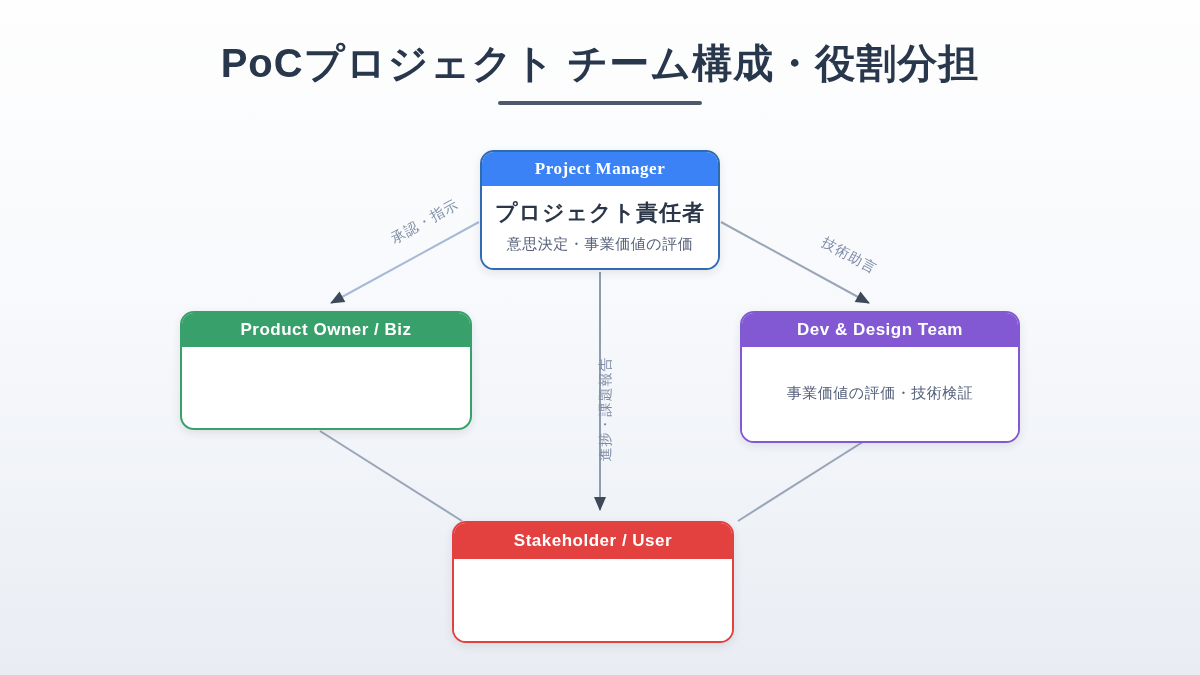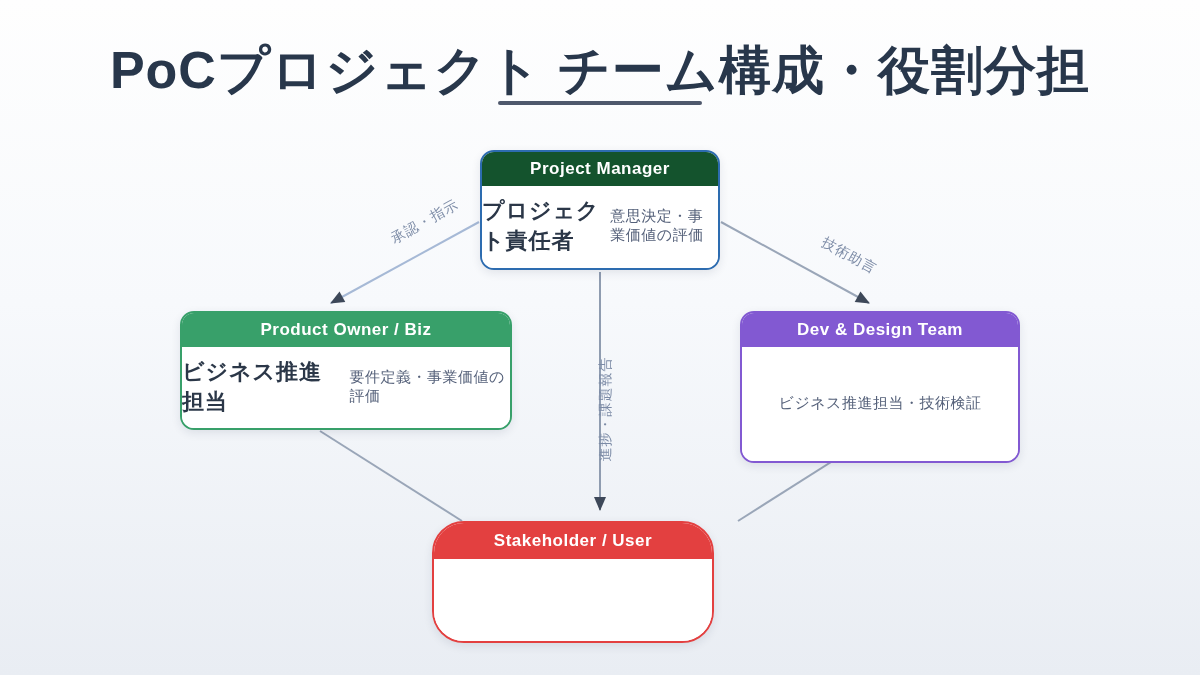--- a/index.html
+++ b/index.html
@@ -6,21 +6,21 @@
   html, body { width: 1200px; height: 675px; overflow: hidden; }
   body {
     position: relative;
     font-family: "Liberation Sans", "DejaVu Sans", sans-serif;
     background: linear-gradient(180deg, #fefefe 0%, #f7f9fc 45%, #e9edf3 100%);
   }
   .title {
     position: absolute;
     top: 36px; left: 0; width: 1200px;
     text-align: center;
-    font-size: 52px;
+    font-size: 40px;
     font-weight: bold;
     letter-spacing: 1px;
     color: #28374b;
   }
   .title-underline {
     position: absolute;
     top: 101px; left: 498px;
     width: 204px; height: 4px;
     border-radius: 2px;
     background: #4e586c;
@@ -50,42 +50,42 @@
     align-items: center;
     justify-content: center;
     color: #ffffff;
     font-weight: bold;
     font-size: 17px;
     letter-spacing: 0.5px;
   }
   .node-body {
     flex: 1 1 auto;
     display: flex;
-    flex-direction: row;
+    flex-direction: column;
     align-items: center;
     justify-content: center;
     gap: 7px;
     background: #ffffff;
     padding-bottom: 2px;
   }
   .node-role {
     font-size: 22px;
     font-weight: bold;
     color: #2b3748;
     letter-spacing: 1px;
   }
   .node-desc {
     font-size: 15px;
     color: #55617a;
     letter-spacing: 0.5px;
   }
   #node-pm  { left: 480px; top: 150px; width: 240px; height: 120px; }
-  #node-po  { left: 180px; top: 311px; width: 332px; height: 119px; }
-  #node-dev { left: 740px; top: 311px; width: 280px; height: 152px; }
-  #node-sh  { left: 432px; top: 521px; width: 282px; height: 122px; border-radius: 32px; }
+  #node-po  { left: 180px; top: 311px; width: 292px; height: 119px; }
+  #node-dev { left: 740px; top: 311px; width: 280px; height: 132px; }
+  #node-sh  { left: 452px; top: 521px; width: 282px; height: 122px; }
   #node-sh .node-header { height: 36px; }
   #label-approval { left: 425px; top: 222px; transform: translate(-50%,-50%) rotate(-29deg); }
   #label-advice   { left: 849px; top: 256px; transform: translate(-50%,-50%) rotate(29deg); }
   #label-report   { left: 606px; top: 409px; transform: translate(-50%,-50%) rotate(-90deg); }
 </style>
 </head>
 <body>
 
 <svg class="connectors" width="1200" height="675" viewBox="0 0 1200 675">
   <defs>
@@ -101,39 +101,35 @@
 </svg>
 
 <div class="title">PoCプロジェクト チーム構成・役割分担</div>
 <div class="title-underline"></div>
 
 <div class="edge-label" id="label-approval">承認・指示</div>
 <div class="edge-label" id="label-advice">技術助言</div>
 <div class="edge-label" id="label-report">進捗・課題報告</div>
 
 <div class="node" id="node-pm" style="border-color: rgb(45, 108, 176);">
-  <div class="node-header" style="background-color: #14532d;">Project Manager</div>
+  <div class="node-header" style="background-color: #3b82f6; font-family: Liberation Serif, serif;">Project Manager</div>
   <div class="node-body">
     <div class="node-role">プロジェクト責任者</div>
     <div class="node-desc">意思決定・事業価値の評価</div>
   </div>
 </div>
 
 <div class="node" id="node-po" style="border-color: rgb(56, 160, 106);">
   <div class="node-header" style="background-color: rgb(56, 160, 106);">Product Owner / Biz</div>
-  <div class="node-body">
-    <div class="node-role">ビジネス推進担当</div>
-    <div class="node-desc">要件定義・事業価値の評価</div>
-  </div>
 </div>
 
 <div class="node" id="node-dev" style="border-color: rgb(130, 89, 210);">
   <div class="node-header" style="background-color: rgb(130, 89, 210);">Dev &amp; Design Team</div>
   <div class="node-body">
-    <div class="node-desc">ビジネス推進担当・技術検証</div>
+    <div class="node-desc">事業価値の評価・技術検証</div>
   </div>
 </div>
 
 <div class="node" id="node-sh" style="border-color: rgb(227, 64, 64);">
   <div class="node-header" style="background-color: rgb(227, 64, 64);">Stakeholder / User</div>
   <div class="node-body">
   </div>
 </div>
 
 </body></html>

